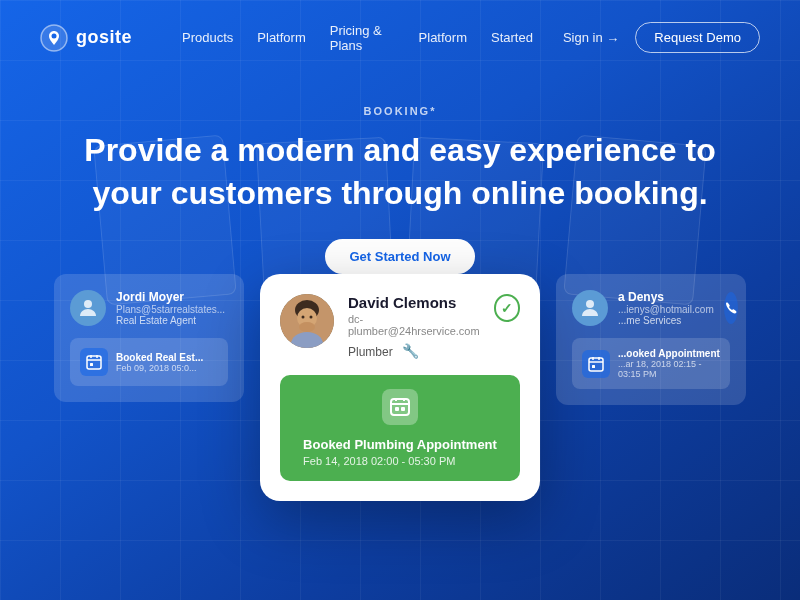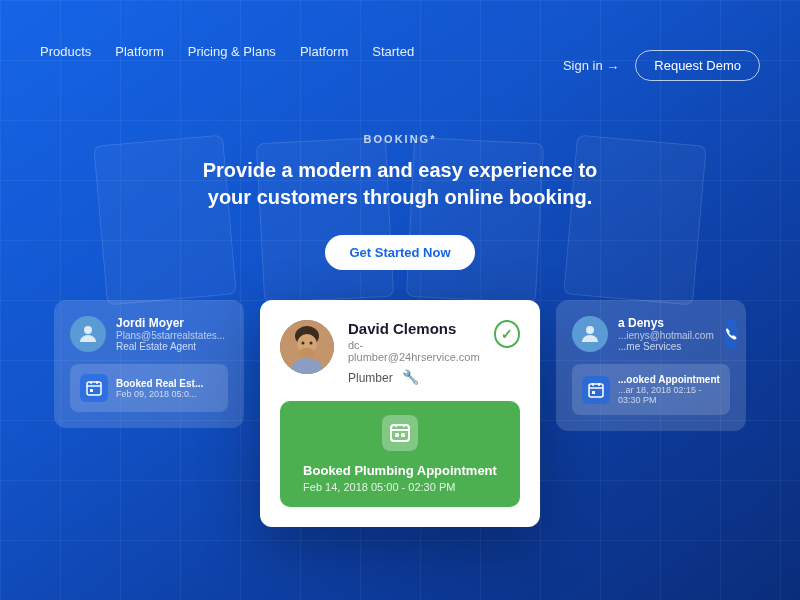--- a/index.html
+++ b/index.html
@@ -84,21 +84,20 @@
       font-size: 13px;
       font-weight: 500;
       cursor: pointer;
       text-decoration: none;
     }
 
     .nav-right {
       display: flex;
       align-items: center;
       gap: 16px;
-      margin-top: 28px;
     }
 
     .sign-in {
       color: rgba(255,255,255,0.9);
       font-size: 13px;
       font-weight: 500;
       cursor: pointer;
     }
 
     .request-demo-btn {
@@ -124,42 +123,41 @@
       color: rgba(255,255,255,0.75);
       font-size: 11px;
       font-weight: 600;
       letter-spacing: 2px;
       text-transform: uppercase;
       margin-bottom: 12px;
     }
 
     .hero-title {
       color: white;
-      font-size: 20px;
+      font-size: 32px;
       font-weight: 700;
       line-height: 1.35;
       margin-bottom: 24px;
     }
 
     .get-started-btn {
       background: white;
       color: #1565e8;
       border: none;
       border-radius: 20px;
       padding: 10px 24px;
       font-size: 13px;
       font-weight: 600;
       cursor: pointer;
     }
 
     
     .cards-area {
       position: relative;
       z-index: 10;
-      margin-top: 30px;
       padding: 0 40px;
       display: flex;
       justify-content: center;
       align-items: flex-start;
       gap: 16px;
     }
 
     
     .side-card {
       background: rgba(255,255,255,0.15);
@@ -243,21 +241,21 @@
       border-radius: 50%;
       background: rgba(21,101,232,0.5);
       display: flex;
       align-items: center;
       justify-content: center;
     }
 
     
     .main-card {
       background: white;
-      border-radius: 12px;
+      border-radius: 20px;
       padding: 20px;
       width: 280px;
       box-shadow: 0 20px 60px rgba(0,0,0,0.3);
       flex-shrink: 0;
     }
 
     .main-card-header {
       display: flex;
       align-items: flex-start;
       gap: 14px;
@@ -365,20 +363,28 @@
 
 <div class="page-wrapper">
   <div class="grid-bg"></div>
 
   <div class="bg-rect bg-rect-1"></div>
   <div class="bg-rect bg-rect-2"></div>
   <div class="bg-rect bg-rect-3"></div>
   <div class="bg-rect bg-rect-4"></div>
 
   <nav class="navbar">
+    <div class="logo-area">
+      <svg class="logo-icon" viewBox="0 0 28 28" fill="none" xmlns="http://www.w3.org/2000/svg">
+        <circle cx="14" cy="14" r="13" fill="rgba(255,255,255,0.15)" stroke="rgba(255,255,255,0.5)" stroke-width="1.5"></circle>
+        <path d="M14 7C11.2 7 9 9.2 9 12C9 15.5 14 21 14 21C14 21 19 15.5 19 12C19 9.2 16.8 7 14 7Z" fill="white"></path>
+        <circle cx="14" cy="12" r="2.5" fill="#1565e8"></circle>
+      </svg>
+      <span class="logo-text">gosite</span>
+    </div>
 
     <div class="nav-links">
       <a class="nav-link">Products</a>
       <a class="nav-link">Platform</a>
       <a class="nav-link">Pricing &amp; Plans</a>
       <a class="nav-link">Platform</a>
       <a class="nav-link">Started</a>
     </div>
 
     <div class="nav-right">
@@ -465,21 +471,21 @@
             <rect x="1" y="2" width="18" height="16" rx="3" stroke="white" stroke-width="2"></rect>
             <line x1="1" y1="7" x2="19" y2="7" stroke="white" stroke-width="2"></line>
             <line x1="6" y1="1" x2="6" y2="4" stroke="white" stroke-width="2"></line>
             <line x1="14" y1="1" x2="14" y2="4" stroke="white" stroke-width="2"></line>
             <rect x="5" y="10" width="4" height="4" rx="1" fill="white"></rect>
             <rect x="11" y="10" width="4" height="4" rx="1" fill="white"></rect>
           </svg>
         </div>
         <div class="booking-text-main">
           <div class="booking-title-main">Booked Plumbing Appointment</div>
-          <div class="booking-date-main">Feb 14, 2018 05:00 - 02:30 PM</div>
+          <div class="booking-date-main">Feb 14, 2018 02:00 - 05:30 PM</div>
         </div>
       </div>
     </div>
 
     <div class="side-card">
       <div class="side-card-header">
         <div class="side-avatar">
           <svg viewBox="0 0 24 24" fill="none">
             <circle cx="12" cy="8" r="4" fill="rgba(255,255,255,0.8)"></circle>
             <path d="M4 20c0-4 3.6-7 8-7s8 3 8 7" fill="rgba(255,255,255,0.8)"></path>
@@ -501,19 +507,19 @@
           <svg width="16" height="16" viewBox="0 0 16 16" fill="none">
             <rect x="1" y="2" width="14" height="13" rx="2" stroke="white" stroke-width="1.5"></rect>
             <line x1="1" y1="6" x2="15" y2="6" stroke="white" stroke-width="1.5"></line>
             <line x1="5" y1="1" x2="5" y2="4" stroke="white" stroke-width="1.5"></line>
             <line x1="11" y1="1" x2="11" y2="4" stroke="white" stroke-width="1.5"></line>
             <rect x="4" y="9" width="3" height="3" rx="0.5" fill="white"></rect>
           </svg>
         </div>
         <div>
           <div class="booking-label">...ooked Appointment</div>
-          <div class="booking-date-small">...ar 18, 2018 02:15 - 03:30 PM</div>
+          <div class="booking-date-small">...ar 18, 2018 02:15 - 03:15 PM</div>
         </div>
       </div>
     </div>
 
   </div>
 </div>
 
 </body></html>

